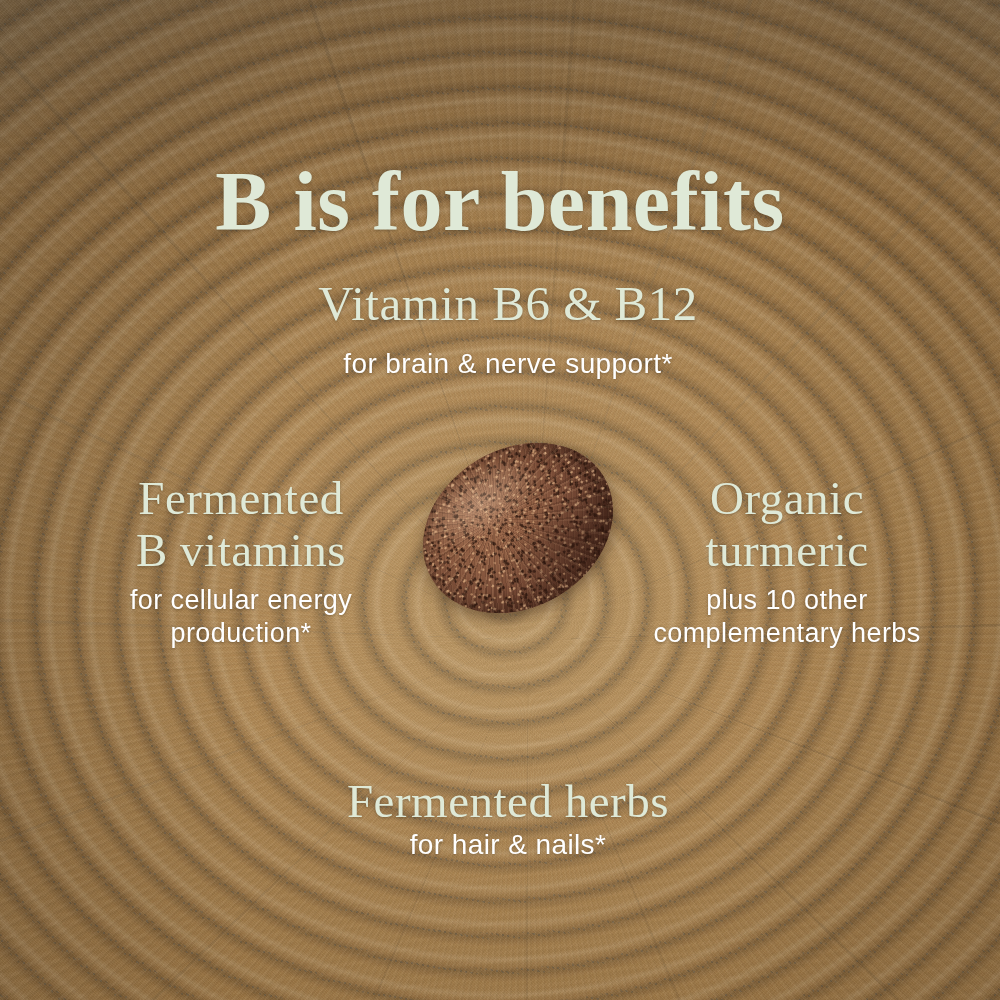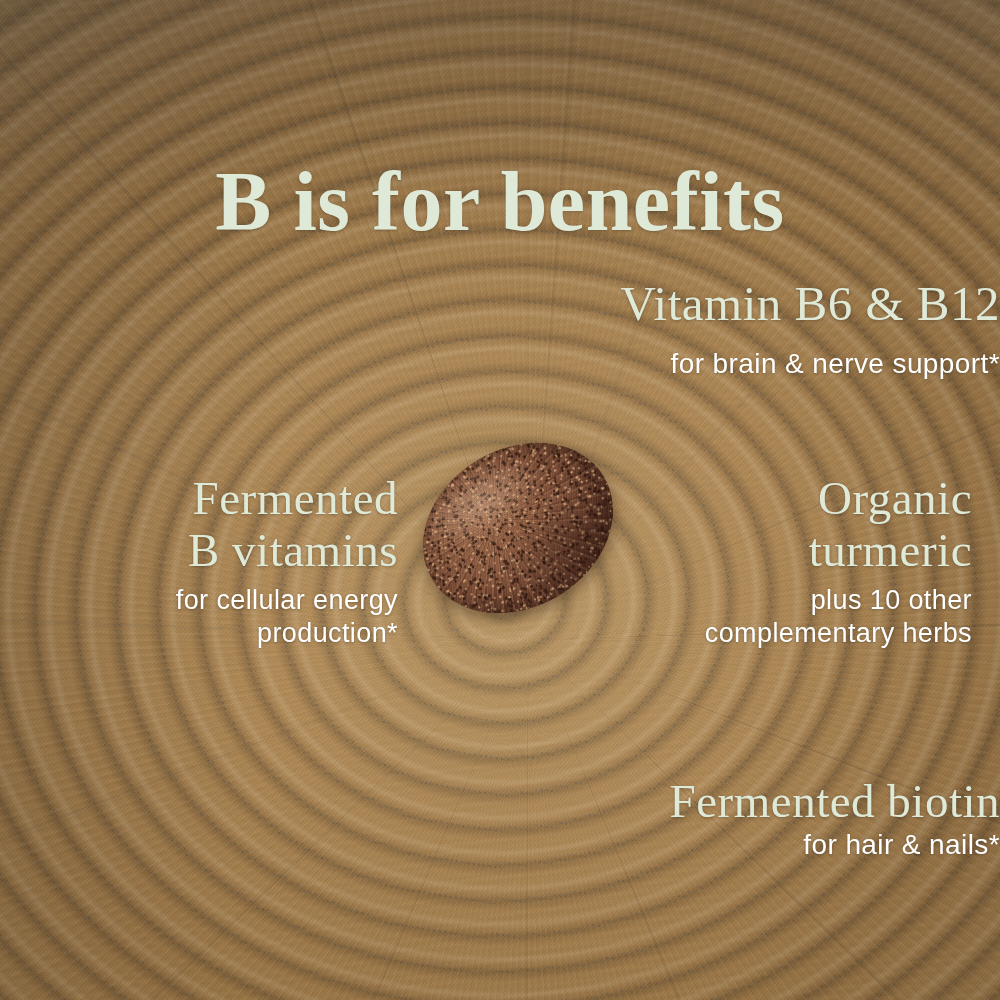--- a/index.html
+++ b/index.html
@@ -128,29 +128,29 @@
     letter-spacing:.4px;
     text-shadow:0 1px 3px rgba(56,44,28,.40);
   }
 
   #headline{
     position:absolute;left:0;right:0;top:104px;
     text-align:center;
     font-size:84px;line-height:1.0;
   }
 
-  .block{position:absolute;text-align:right;}
+  .block{position:absolute;text-align:center;padding-left:16px;}
   .block .ttl{font-size:47px;line-height:1.10;white-space:pre-line;}
   .block .sub{font-size:27px;line-height:1.22;margin-top:6px;white-space:pre-line;}
 
   #block-top{left:0;right:0;top:277px;}
   #block-top .ttl{font-size:49px;}
   #block-top .sub{font-size:28px;margin-top:16px;}
 
-  #block-left{left:28px;width:370px;top:473px;}
+  #block-left{left:40px;width:370px;top:473px;}
   #block-left .ttl{font-size:47px;}
   #block-left .sub{font-size:27px;margin-top:8px;}
 
   #block-right{right:28px;width:370px;top:473px;}
   #block-right .ttl{font-size:47px;}
   #block-right .sub{font-size:27px;margin-top:8px;}
 
   #block-bottom{left:0;right:0;top:776px;}
   #block-bottom .ttl{font-size:47px;}
   #block-bottom .sub{font-size:28px;margin-top:0;}
@@ -263,18 +263,18 @@
     </div>
 
     <div class="block" id="block-right">
       <div class="serif ttl">Organic
 turmeric</div>
       <div class="sans  sub">plus 10 other
 complementary herbs</div>
     </div>
 
     <div class="block" id="block-bottom">
-      <div class="serif ttl">Fermented biotin</div>
+      <div class="serif ttl">Fermented herbs</div>
       <div class="sans  sub">for hair &amp; nails*</div>
     </div>
 
   </div>
 </div>
 
 </body></html>

